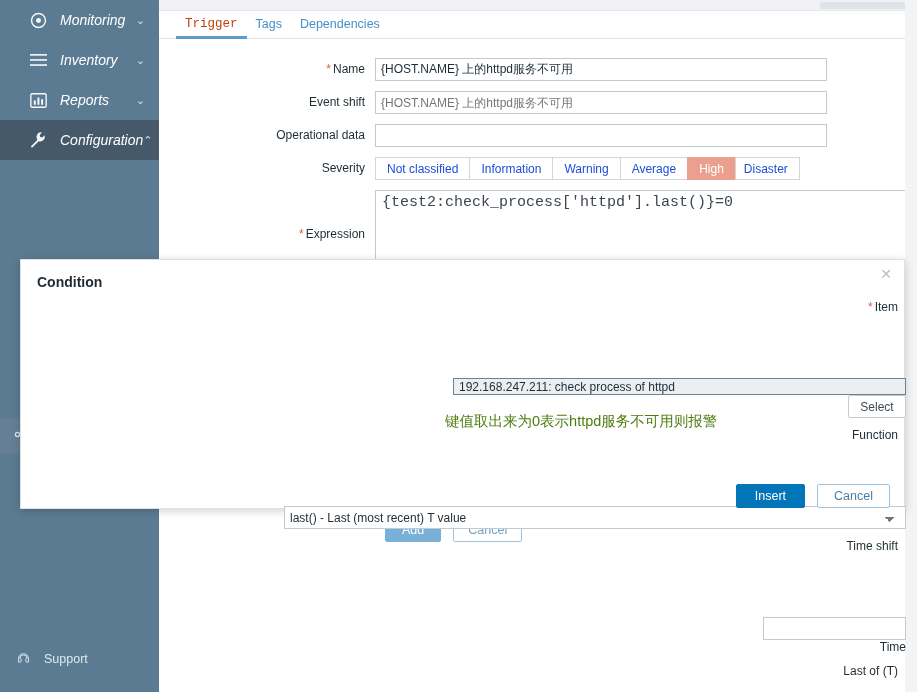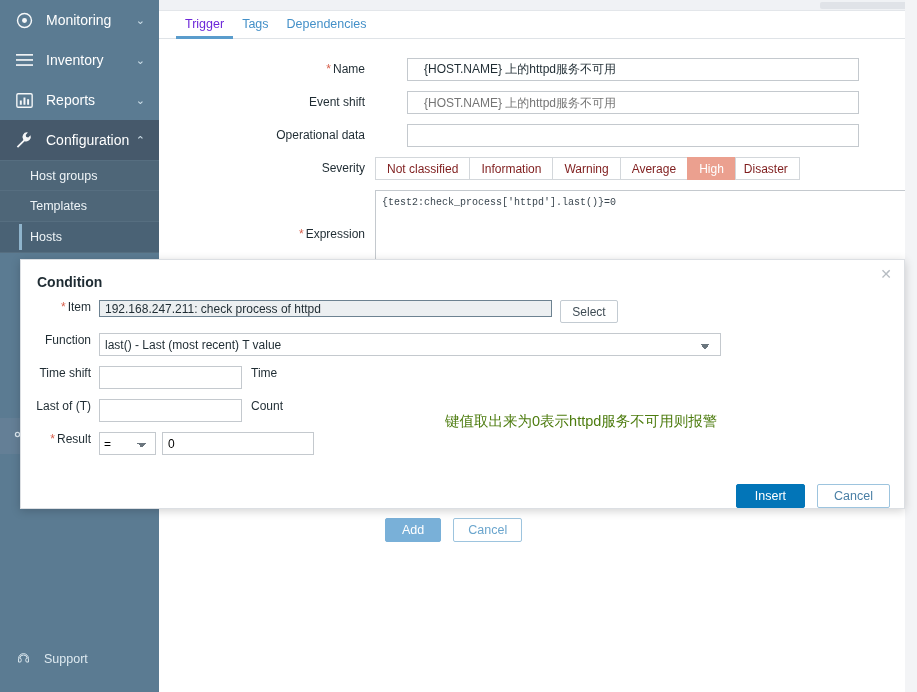--- a/index.html
+++ b/index.html
@@ -18,24 +18,25 @@
   #sidebar {
     position: absolute; left: 0; top: 0;
     width: 159px; height: 692px;
     background: #5b7b92;
     color: #ffffff;
   }
   .nav-item {
     position: relative;
     height: 40px;
     display: flex; align-items: center;
-    padding-left: 10px;
+    padding-left: 24px;
     cursor: pointer;
     font-size: 14px;
     color: #ffffff;
+    font-style: italic;
   }
   .nav-item .nav-icon {
     width: 28px; height: 28px;
     display: flex; align-items: center; justify-content: center;
     flex: 0 0 28px;
     opacity: .95;
   }
   .nav-item .nav-label { margin-left: 8px; flex: 1 1 auto; white-space: nowrap; }
   .nav-item .chev {
     margin-right: 14px;
@@ -104,21 +105,21 @@
     display: flex; align-items: flex-end;
   }
   .tab {
     font-size: 12.5px;
     color: #4a5a66;
     padding: 0 9px 7px 9px;
     cursor: pointer;
     position: relative;
   }
   .tab.inactive { color: #4490c8; }
-  .tab.active { color: #6d28d9; }
+  .tab.active { color: #c2410c; font-family: Liberation Mono, monospace; }
   .tab.active::after {
     content: ""; position: absolute;
     left: 0; right: 0; bottom: -1px; height: 3px;
     background: #5a9ccc;
   }
 
   #form { position: absolute; left: 0; top: 39px; width: 758px; }
 
   .row { display: flex; align-items: center; margin-bottom: 10px; }
   .row .lbl {
@@ -129,52 +130,51 @@
     color: #1f2c33;
     line-height: 23px;
     white-space: nowrap;
     flex: 0 0 216px;
   }
   .req { color: #d75f4b; margin-right: 2px; }
 
   .txt {
     width: 452px; height: 23px;
     border: 1px solid #c4c9ce;
-    padding: 0 16px;
+    padding: 0 5px;
     font-size: 12px;
     color: #1f2c33;
     background: #fff;
     font-family: "Liberation Sans", sans-serif;
     outline: none;
-    margin-left: 32px;
   }
   .txt.ph { color: #b4bcc2; }
 
   .sev-group { display: flex; }
   .sev {
     height: 23px; line-height: 22px;
     padding: 0 11px;
     border: 1px solid #d3d7db;
     border-right: none;
     font-size: 12px;
-    color: #7f1d1d;
+    color: #1d4ed8;
     background: #fff;
     cursor: pointer;
     white-space: nowrap;
   }
   .sev:last-child { border-right: 1px solid #d3d7db; padding-left: 8px; }
   .sev.sel { background: #eba08f; color: #fff; border-color: #eba08f; }
 
   .expr-wrap { display: flex; align-items: flex-start; }
   .expr {
     width: 540px; height: 88px;
     border: 1px solid #c4c9ce;
     padding: 4px 6px;
     font-family: "Liberation Mono", "DejaVu Sans Mono", monospace;
-    font-size: 10px;
+    font-size: 15px;
     color: #3b4750;
     resize: none; outline: none;
     background: #fff;
     line-height: 15px;
   }
   .sidebtn {
     margin-left: 8px;
     width: 48px; height: 23px;
     border: 1px solid #c3cbd2;
     background: #fff;
@@ -241,21 +241,21 @@
     position: absolute; left: 16px; top: 14px;
     font-size: 14px; font-weight: bold; color: #1f2c33;
   }
   #modal-close {
     position: absolute; right: 8px; top: 4px;
     width: 20px; height: 20px;
     display: flex; align-items: center; justify-content: center;
     color: #b6bcc2; font-size: 14px; cursor: pointer;
   }
   #modal-body { position: absolute; left: 0; top: 40px; width: 885px; }
-  .mrow { display: flex; align-items: flex-start; margin-bottom: 10px; }
+  .mrow { display: flex; align-items: flex-end; margin-bottom: 10px; flex-direction: column; }
   .mrow .mlbl {
     width: 78px; flex: 0 0 78px;
     text-align: right; padding-right: 8px;
     font-size: 12px; color: #1f2c33; white-space: nowrap;
   }
   .m-item {
     width: 453px; height: 17px;
     border: 1px solid #6d8291;
     background: #eceff1;
     padding: 0 5px;
@@ -384,31 +384,20 @@
     <div class="nav-item expanded">
       <span class="nav-icon">
         <svg width="18" height="18" viewBox="0 0 20 20">
             <path d="M14.3 1.6a5.2 5.2 0 0 0-5 8.3L2 17.2l1.4 1.4 7.3-7.3a5.2 5.2 0 0 0 6.6-6.6l-2.6 2.6-2.2-.6-.6-2.2z" fill="#fff"></path>
           </svg>
       </span>
       <span class="nav-label">Configuration</span>
       <span class="chev">⌃</span>
     </div>
 
-    <div class="submenu">
-      <div class="sub-item first">
-        <span>Host groups</span>
-      </div>
-      <div class="sub-item">
-        <span>Templates</span>
-      </div>
-      <div class="sub-item active">
-        <span>Hosts</span>
-      </div>
-    </div>
 
     <div id="gear-slot">
       <span>
         <svg width="15" height="15" viewBox="0 0 20 20">
             <path d="M10 6.4a3.6 3.6 0 1 0 0 7.2 3.6 3.6 0 0 0 0-7.2zm0 5.5a1.9 1.9 0 1 1 0-3.8 1.9 1.9 0 0 1 0 3.8z" fill="#dce8f0"></path>
             <path d="M18 11.4v-2.8l-2.2-.4a6.2 6.2 0 0 0-.7-1.6l1.3-1.8-2-2-1.8 1.3a6.2 6.2 0 0 0-1.6-.7L10.6 1H7.8l-.4 2.4a6.2 6.2 0 0 0-1.6.7L4 2.8l-2 2 1.3 1.8a6.2 6.2 0 0 0-.7 1.6L.4 8.6v2.8l2.2.4c.16.57.4 1.1.7 1.6l-1.3 1.8 2 2 1.8-1.3c.5.3 1.03.54 1.6.7l.4 2.2h2.8l.4-2.2c.57-.16 1.1-.4 1.6-.7l1.8 1.3 2-2-1.3-1.8c.3-.5.54-1.03.7-1.6z" fill="#dce8f0" opacity="0"></path>
           </svg>
       </span>
     </div>
 

